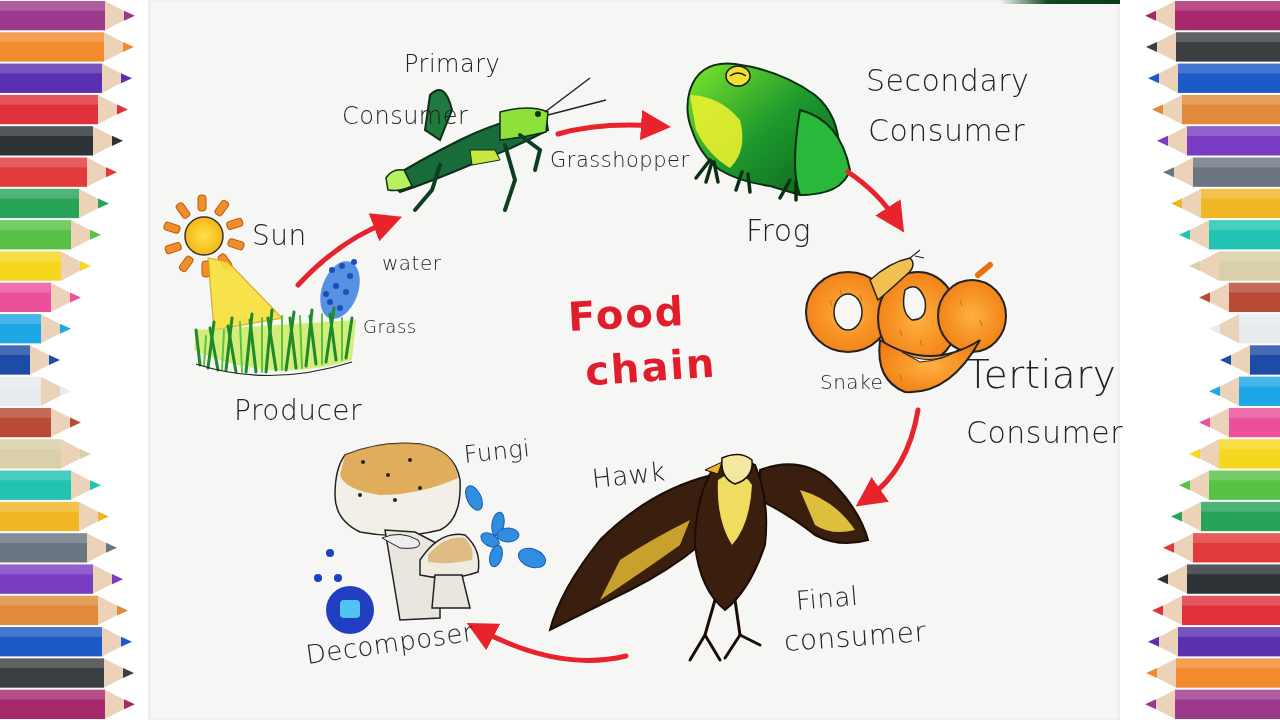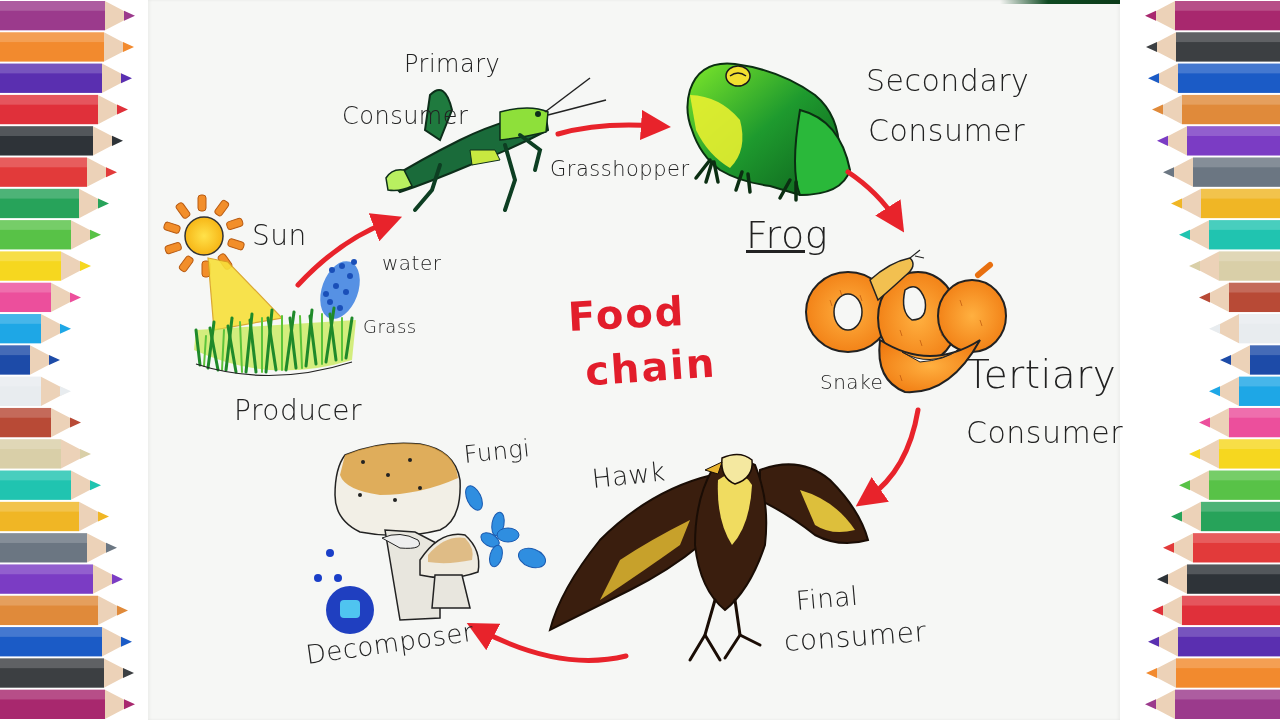--- a/index.html
+++ b/index.html
@@ -537,25 +537,25 @@
 <div class="title" style="left:568px; top:294px; font-size:40px; transform:rotate(-3deg);">Food</div>
 <div class="title" style="left:585px; top:347px; font-size:40px; transform:rotate(-4deg);">chain</div>
 
 <div class="label" style="left:252px; top:222px; font-size:28px;text-align:right;">Sun</div>
 <div class="label" style="left:382px; top:253px; font-size:20px;">water</div>
 <div class="label" style="left:363px; top:318px; font-size:18px;">Grass</div>
 <div class="label" style="left:234px; top:397px; font-size:28px;">Producer</div>
 
 <div class="label" style="left:404px; top:52px; font-size:24px;">Primary</div>
 <div class="label" style="left:342px; top:104px; font-size:24px;">Consumer</div>
-<div class="label" style="left:550px; top:159px; font-size:21px;">Grasshopper</div>
+<div class="label" style="left:550px; top:150px; font-size:21px;">Grasshopper</div>
 
 <div class="label" style="left:866px; top:66px; font-size:30px;">Secondary</div>
 <div class="label" style="left:868px; top:116px; font-size:30px;">Consumer</div>
-<div class="label" style="left:746px; top:216px; font-size:38px;text-decoration:underline;">Frog</div>
+<div class="label" style="left:746px; top:216px; font-size:30px;">Frog</div>
 
 <div class="label" style="left:820px; top:372px; font-size:20px;">Snake</div>
 <div class="label" style="left:966px; top:355px; font-size:39px;">Tertiary</div>
 <div class="label" style="left:966px; top:418px; font-size:30px;">Consumer</div>
 
 <div class="label" style="left:592px; top:466px; font-size:26px; transform:rotate(-6deg);">Hawk</div>
 <div class="label" style="left:796px; top:588px; font-size:26px; transform:rotate(-5deg);">Final</div>
 <div class="label" style="left:784px; top:628px; font-size:28px; transform:rotate(-4deg);">consumer</div>
 
 <div class="label" style="left:464px; top:443px; font-size:24px; transform:rotate(-6deg);">Fungi</div>

